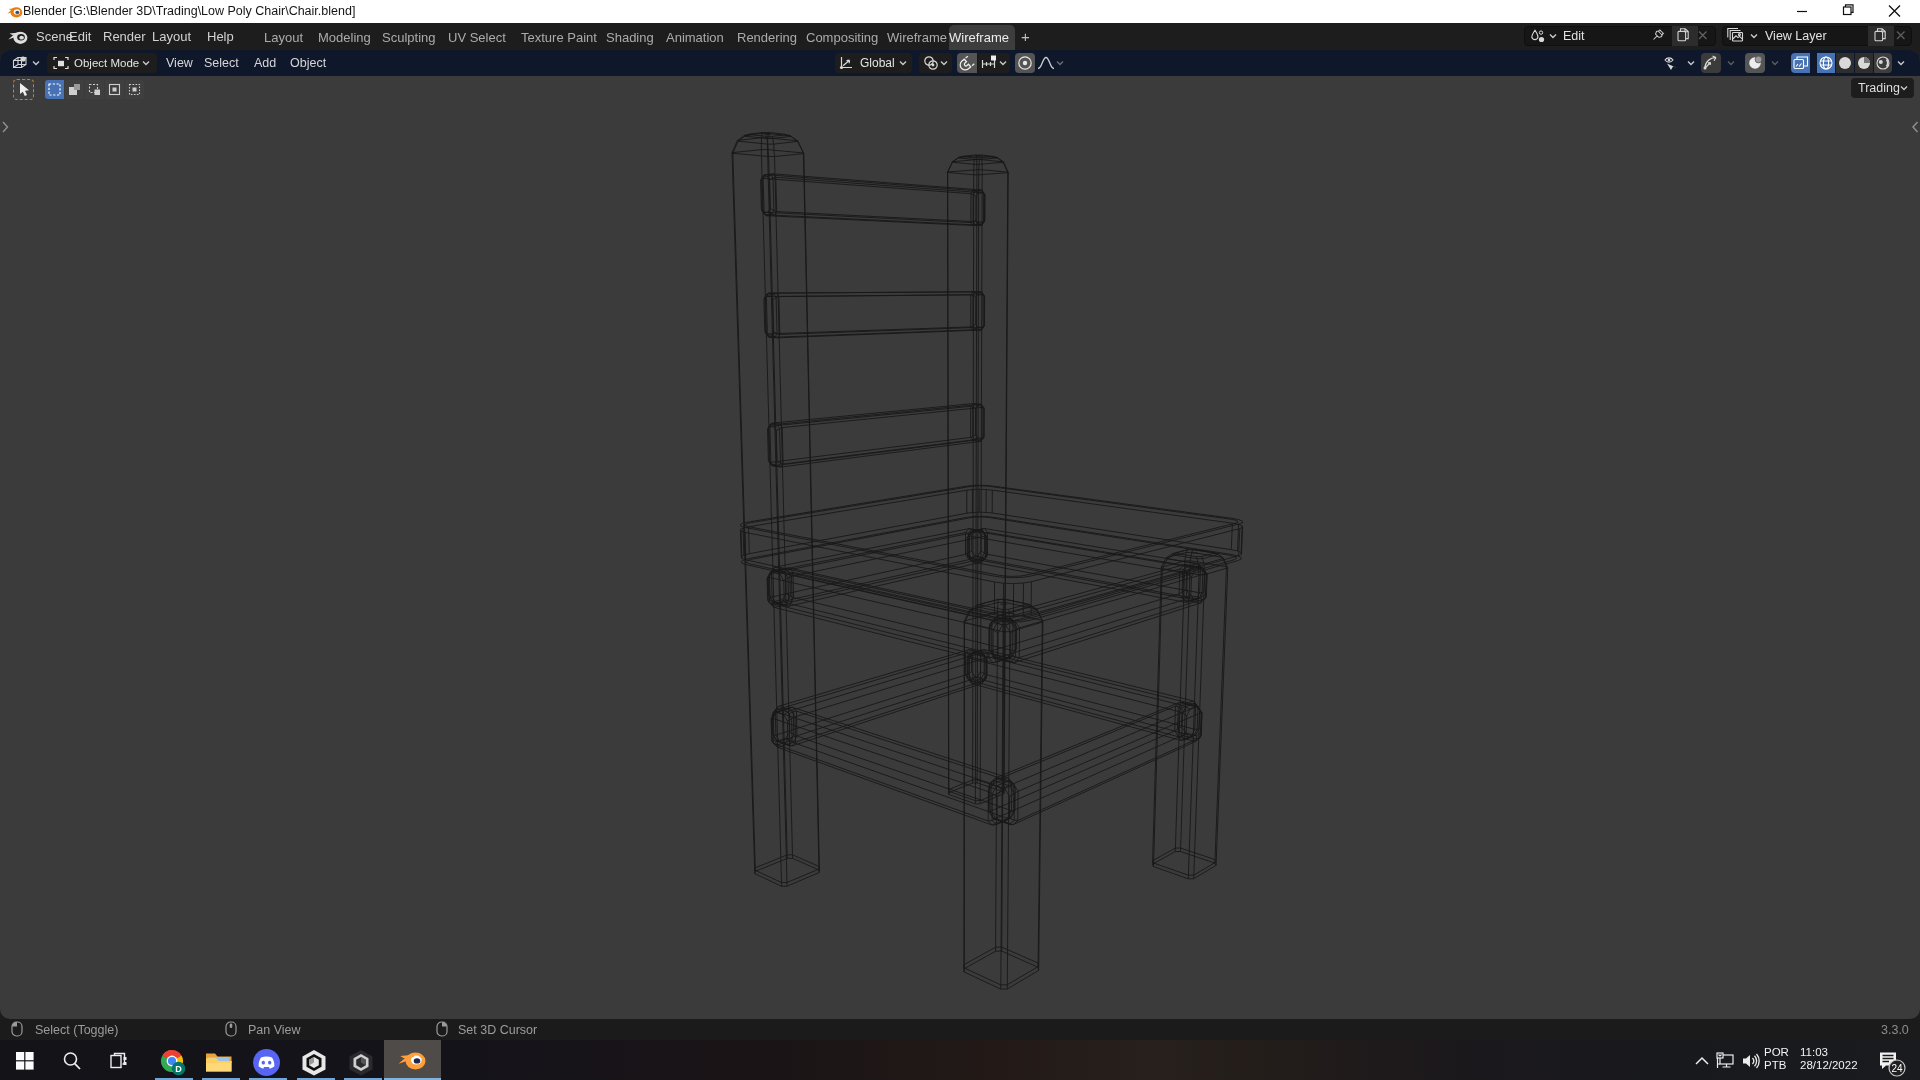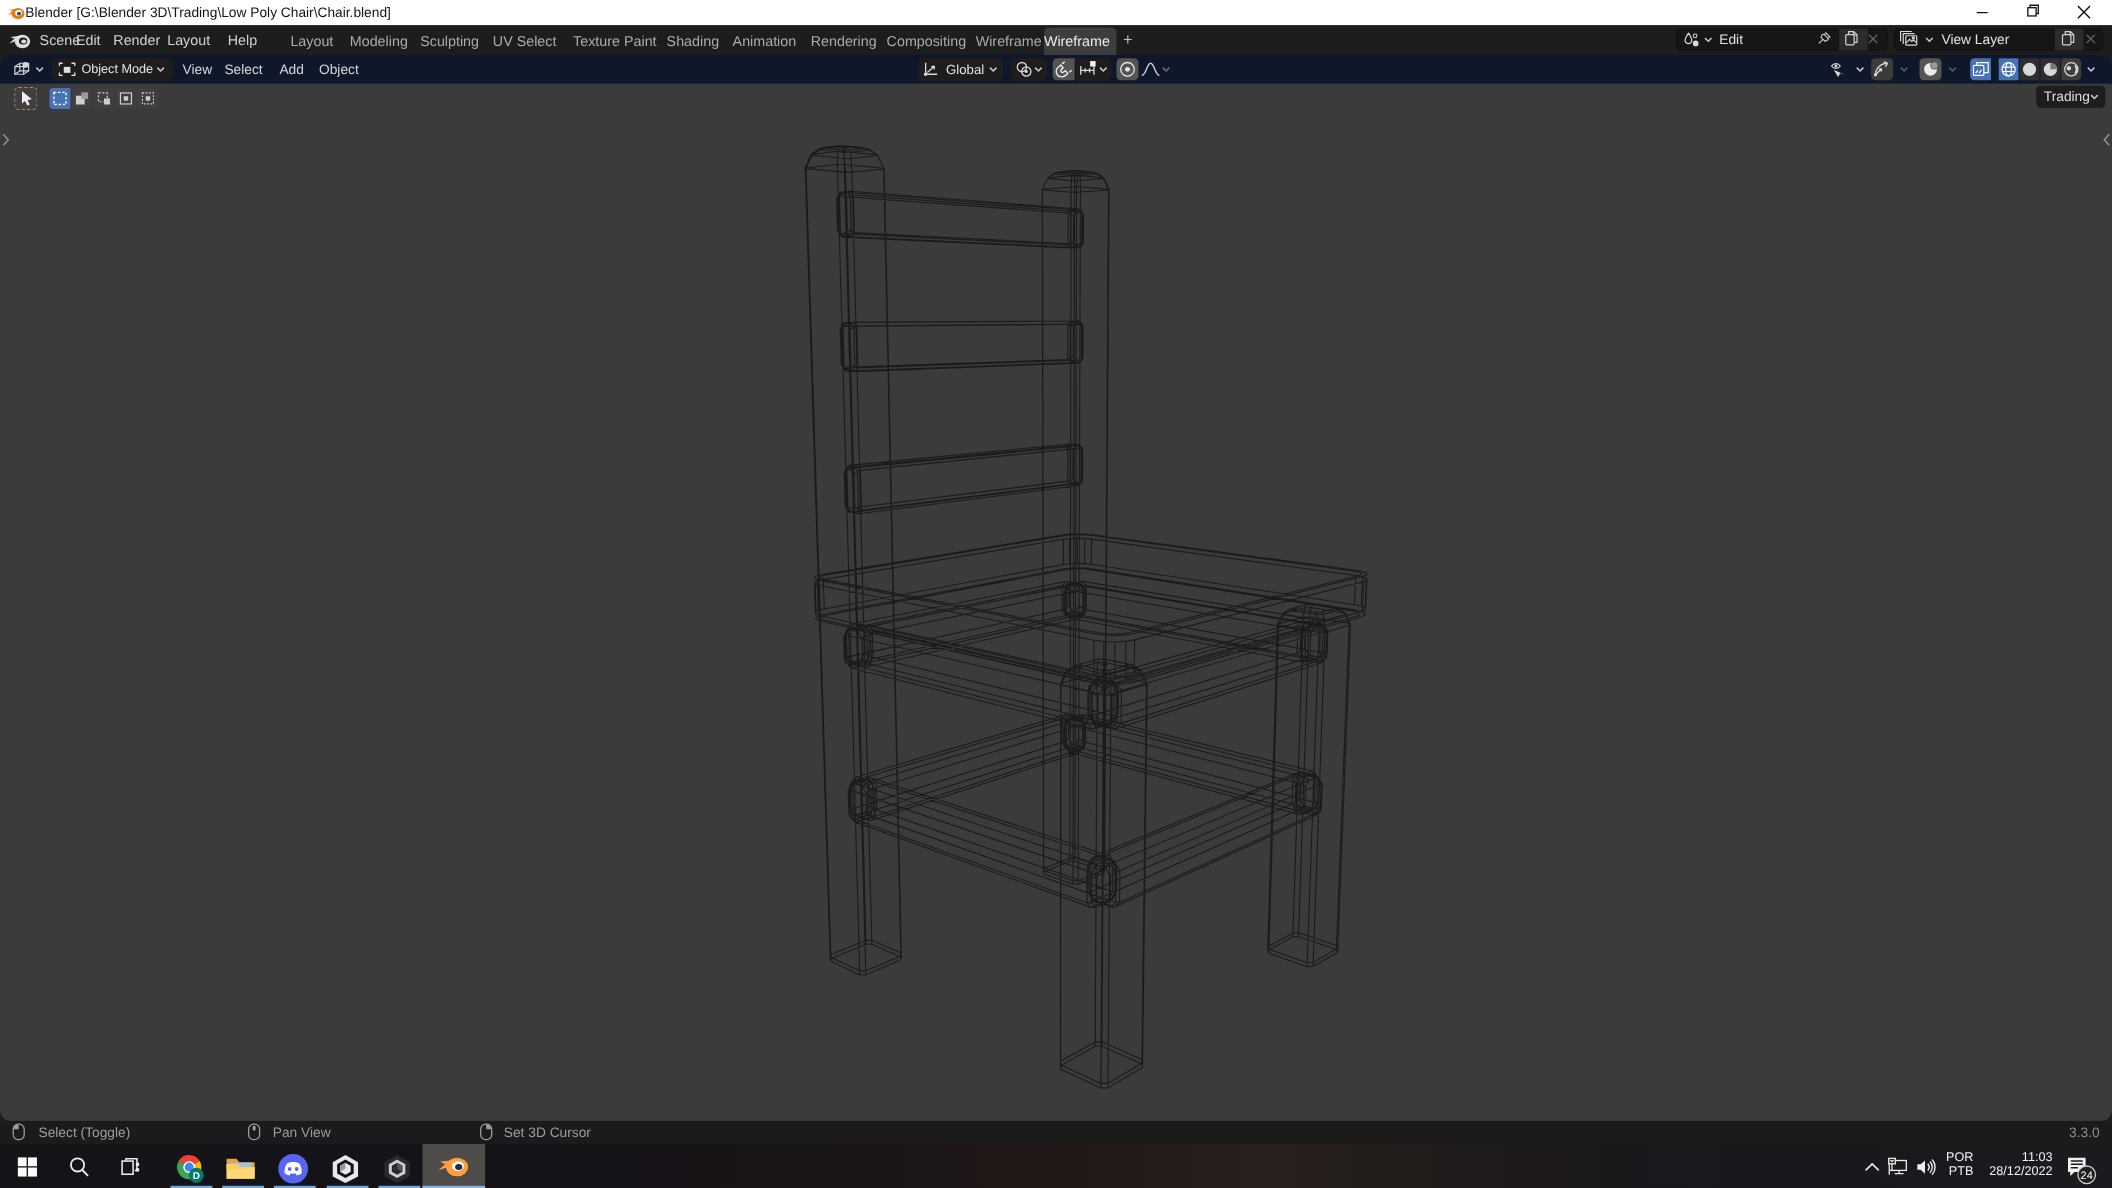--- a/index.html
+++ b/index.html
@@ -10,21 +10,21 @@
 .tab{position:absolute;top:2px;height:25px;line-height:26px;color:#ababab;font-size:13px;white-space:nowrap}
 .tabactive{position:absolute;top:2px;height:25px;line-height:26px;background:#3d3d3d;color:#ececec;font-size:13px;border-radius:5px 5px 0 0;}
 .editor{position:absolute;left:0;top:50px;width:1920px;height:969px;background:#3b3b3b;border-radius:10px;overflow:hidden}
 .toolheader{position:absolute;left:0;top:0;width:1920px;height:26px;background:#0f172a}
 .hmenu{position:absolute;top:0;height:26px;line-height:27px;color:#d6d6d6;font-size:12.5px}
 .widget{position:absolute;background:#1d1d1d;border-radius:4px;color:#dadada;font-size:12px}
 .statusbar{position:absolute;left:0;top:1019px;width:1920px;height:21px;background:#1b1b1b}
 .skey{position:absolute;top:0;height:21px;line-height:22px;color:#9c9c9c;font-size:12.5px}
 .taskbar{position:absolute;left:0;top:1040px;width:1920px;height:40px;background:linear-gradient(90deg,#131318 0%,#15131a 25%,#1a1416 40%,#231a17 52%,#27201c 60%,#231d1a 66%,#1b181c 76%,#17191d 88%,#191b1f 100%)}
 .ul{position:absolute;top:1078px;height:2px;background:#71a7d8}
-.traytxt{position:absolute;color:#f2f2f2;font-size:11.5px;line-height:13px;text-align:right}
+.traytxt{position:absolute;color:#f2f2f2;font-size:11.5px;line-height:13px;text-align:left}
 </style></head><body>
 
 <div class="titlebar">
 <svg class="abs" style="left:7px;top:4px" width="16" height="15" viewBox="0 0 16 15">
   <ellipse cx="9.4" cy="8.4" rx="5.9" ry="5.1" fill="#e87d0d"></ellipse>
   <ellipse cx="9.9" cy="7.9" rx="3.2" ry="2.7" fill="#fff"></ellipse>
   <ellipse cx="10.3" cy="8.4" rx="2.0" ry="1.7" fill="#265787"></ellipse>
   <path d="M0.3 9.8 L5.8 4.6 L9.2 4.1 L4.8 8.1 Z" fill="#e87d0d"></path>
   <path d="M1.5 4.9 L7.8 4.2 L9.8 5.2 L3.8 6.1 Z" fill="#e87d0d"></path>
 </svg>

